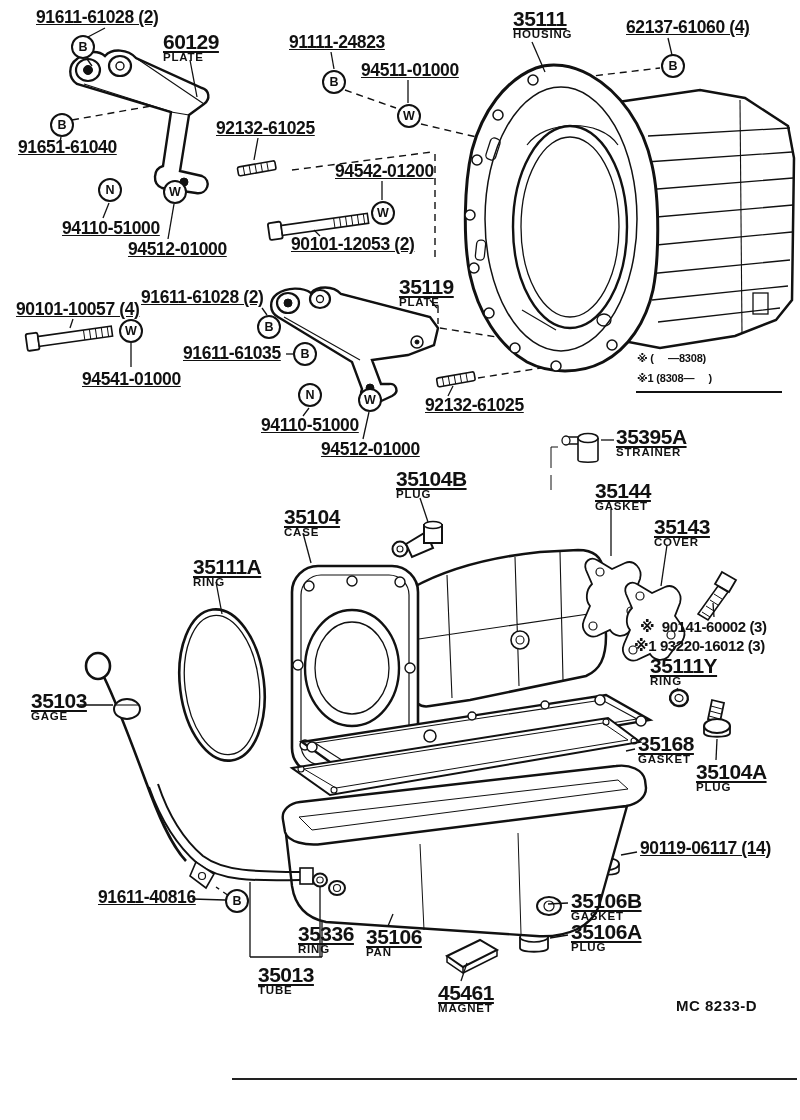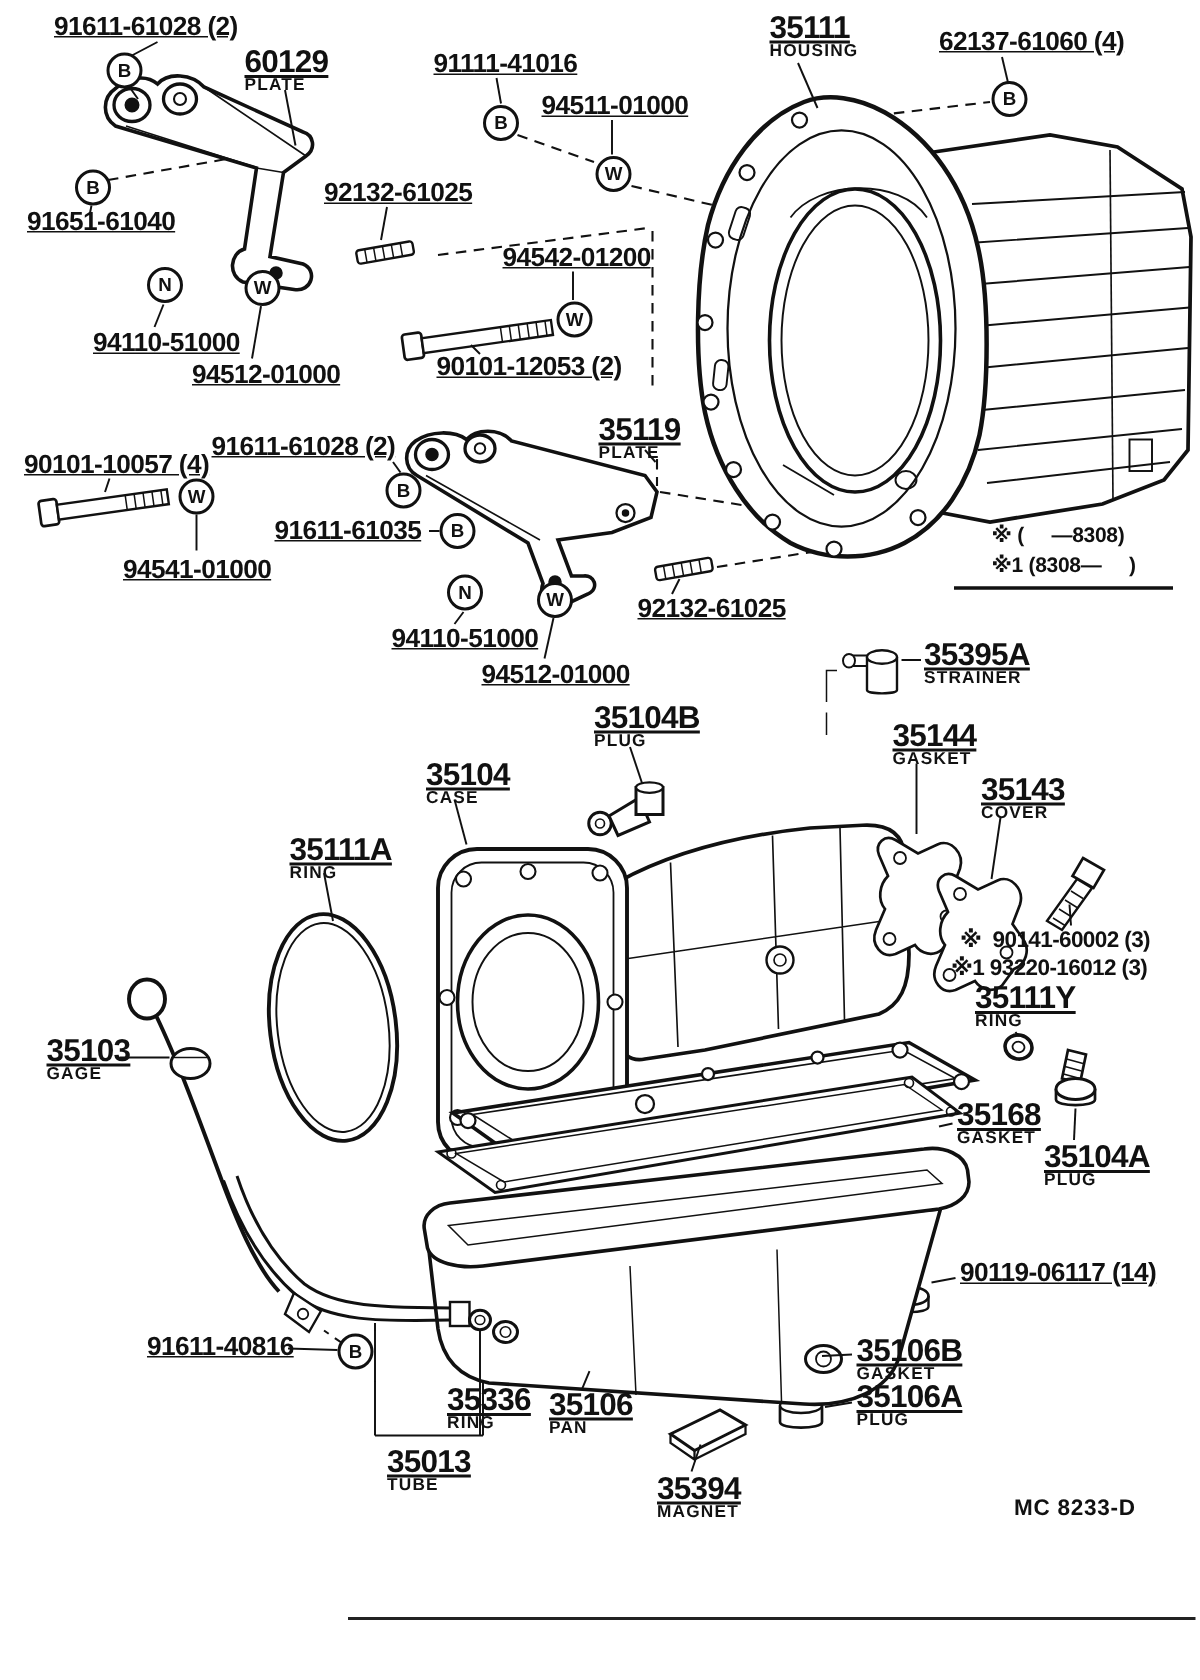--- a/index.html
+++ b/index.html
@@ -3,21 +3,21 @@
 <meta charset="utf-8">
 <style>
   html,body{margin:0;padding:0;background:#e8e8e8;}
   #stage{position:relative;width:800px;height:1120px;background:#ffffff;overflow:hidden;
          font-family:"Liberation Sans","DejaVu Sans",sans-serif;}
   svg.art{position:absolute;left:0;top:0;}
   .lbl{position:absolute;color:#111;font-weight:bold;line-height:1.02;white-space:nowrap;}
   .lbl .num{display:block;font-size:17.5px;letter-spacing:-0.4px;text-decoration:underline;}
   .lbl .big{font-size:21px;letter-spacing:-0.5px;}
   .lbl .sub{display:block;font-size:11.5px;letter-spacing:0.8px;}
-  .lbl .note{font-size:14px;letter-spacing:-0.2px;margin-left:24px;}
+  .lbl .note{font-size:11px;letter-spacing:-0.2px;}
   .lbl .note2{font-size:15px;letter-spacing:-0.4px;}
   .lbl .footer{font-size:15px;letter-spacing:0.5px;}
   .mk{position:absolute;width:20px;height:20px;border:2px solid #111;border-radius:50%;
       background:#fff;color:#111;font-size:12.5px;font-weight:bold;
       display:flex;align-items:center;justify-content:center;z-index:3;}
 </style>
 </head>
 <body>
 
 <div id="stage">
@@ -296,21 +296,21 @@
 </svg>
 
 <div class="lbl" style="left:36px;top:9px">
       <span class="num">91611-61028 (2)</span>
     </div>
 <div class="lbl" style="left:163px;top:31px">
       <span class="num big">60129</span>
       <span class="sub">PLATE</span>
     </div>
 <div class="lbl" style="left:289px;top:34px">
-      <span class="num">91111-41016</span>
+      <span class="num">91111-24823</span>
     </div>
 <div class="lbl" style="left:361px;top:62px">
       <span class="num">94511-01000</span>
     </div>
 <div class="lbl" style="left:216px;top:120px">
       <span class="num">92132-61025</span>
     </div>
 <div class="lbl" style="left:18px;top:139px">
       <span class="num">91651-61040</span>
     </div>
@@ -422,21 +422,21 @@
     </div>
 <div class="lbl" style="left:366px;top:926px">
       <span class="num big">35106</span>
       <span class="sub">PAN</span>
     </div>
 <div class="lbl" style="left:258px;top:964px">
       <span class="num big">35013</span>
       <span class="sub">TUBE</span>
     </div>
 <div class="lbl" style="left:438px;top:982px">
-      <span class="num big">35394</span>
+      <span class="num big">45461</span>
       <span class="sub">MAGNET</span>
     </div>
 <div class="lbl" style="left:676px;top:998px"><span class="footer">MC 8233-D</span></div>
 
 <div class="mk" style="left:71px;top:35px">B</div>
 <div class="mk" style="left:50px;top:113px">B</div>
 <div class="mk" style="left:98px;top:178px">N</div>
 <div class="mk" style="left:163px;top:180px">W</div>
 <div class="mk" style="left:322px;top:70px">B</div>
 <div class="mk" style="left:397px;top:104px">W</div>

